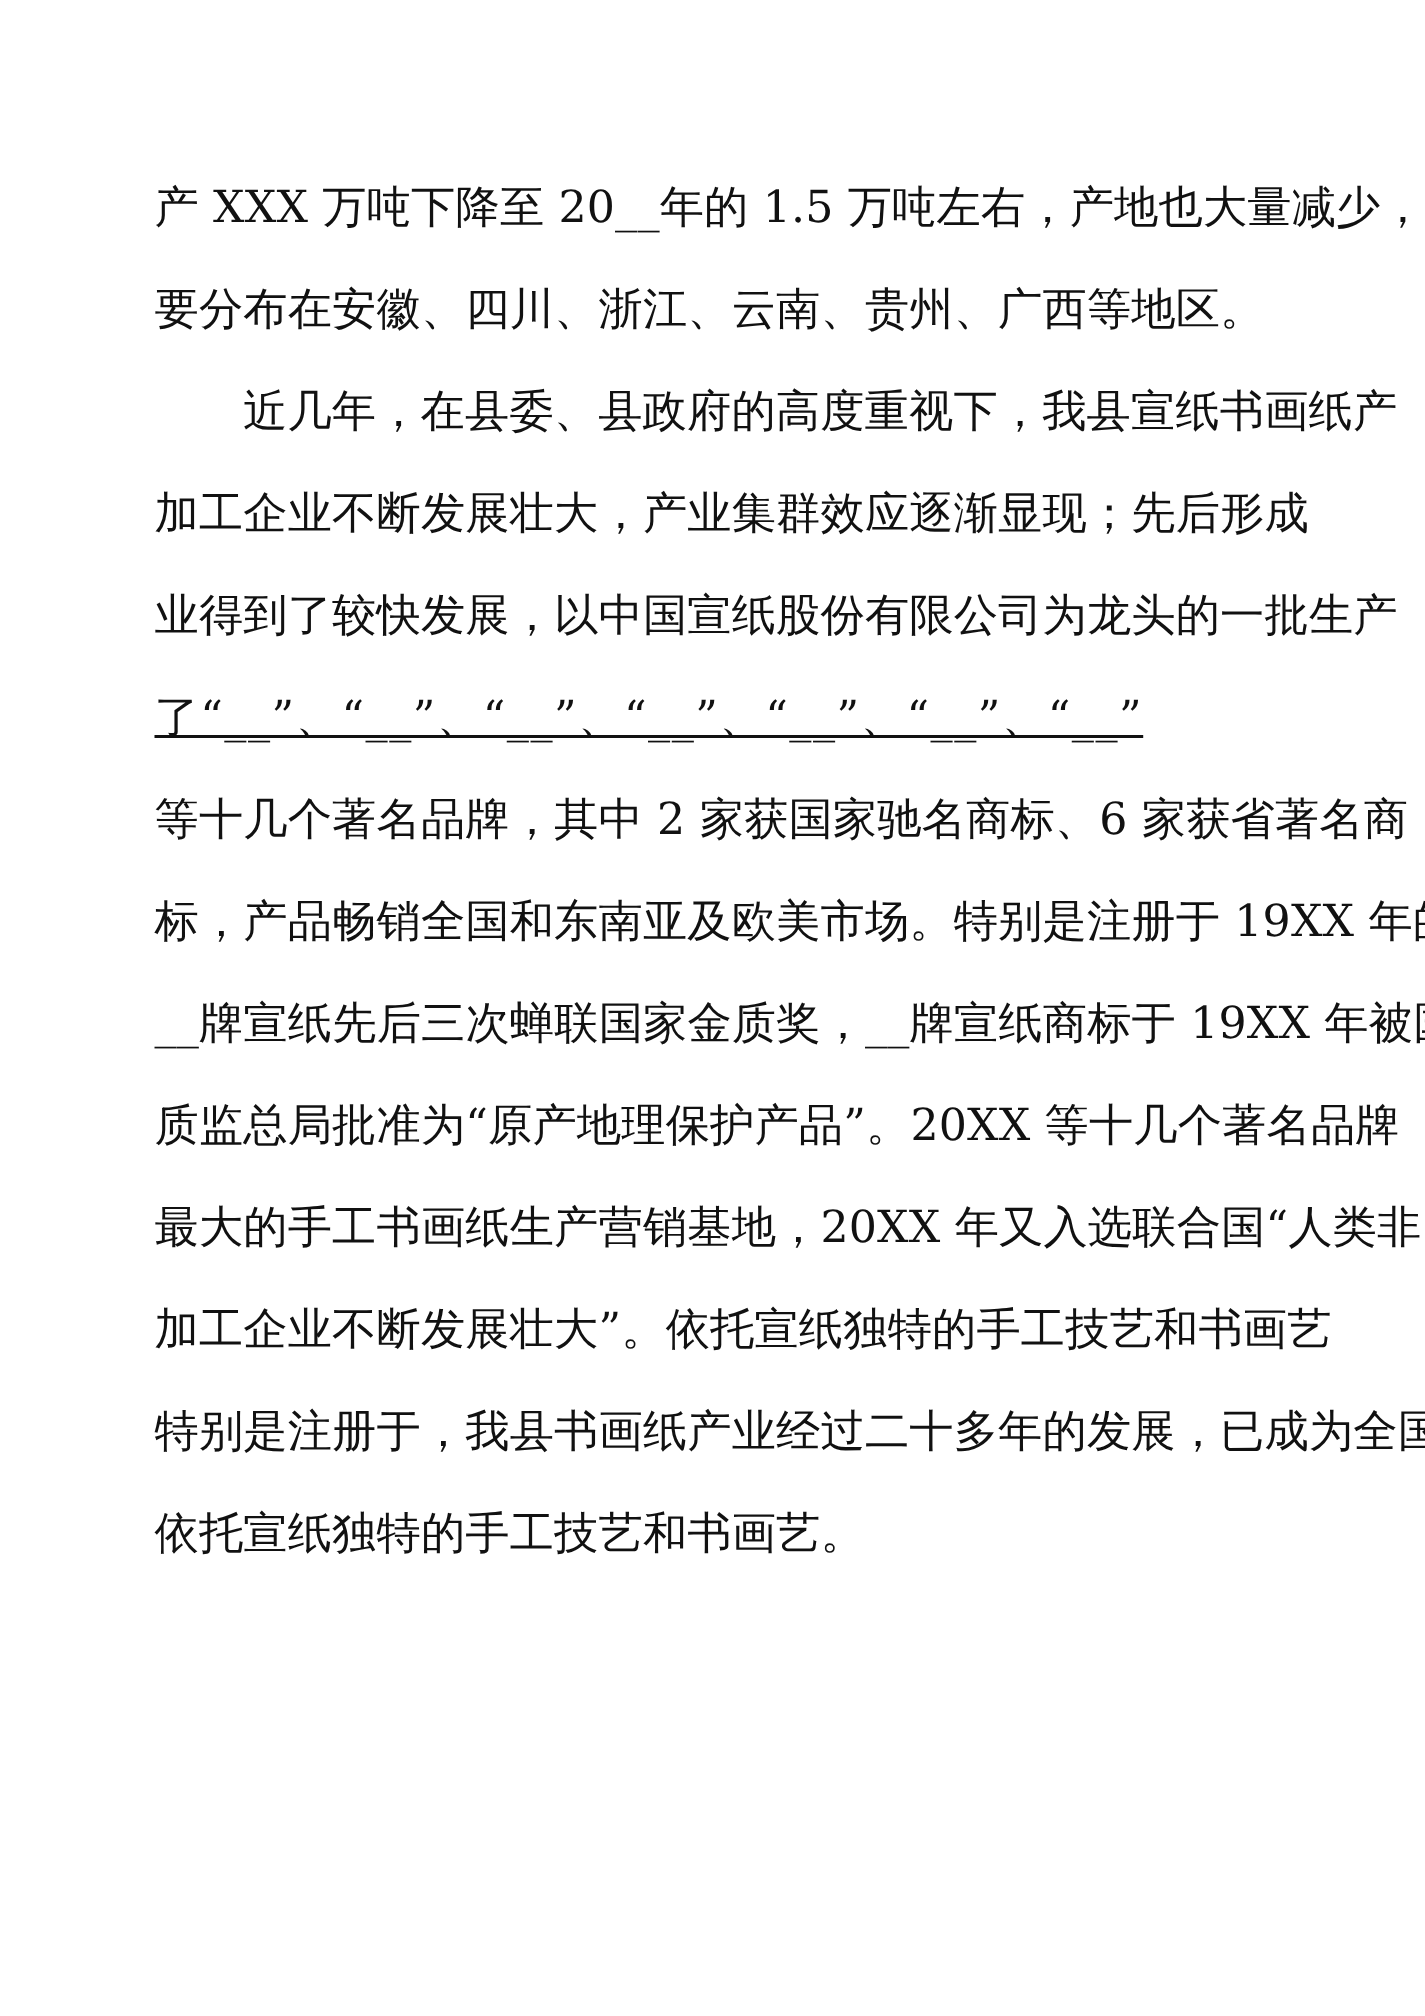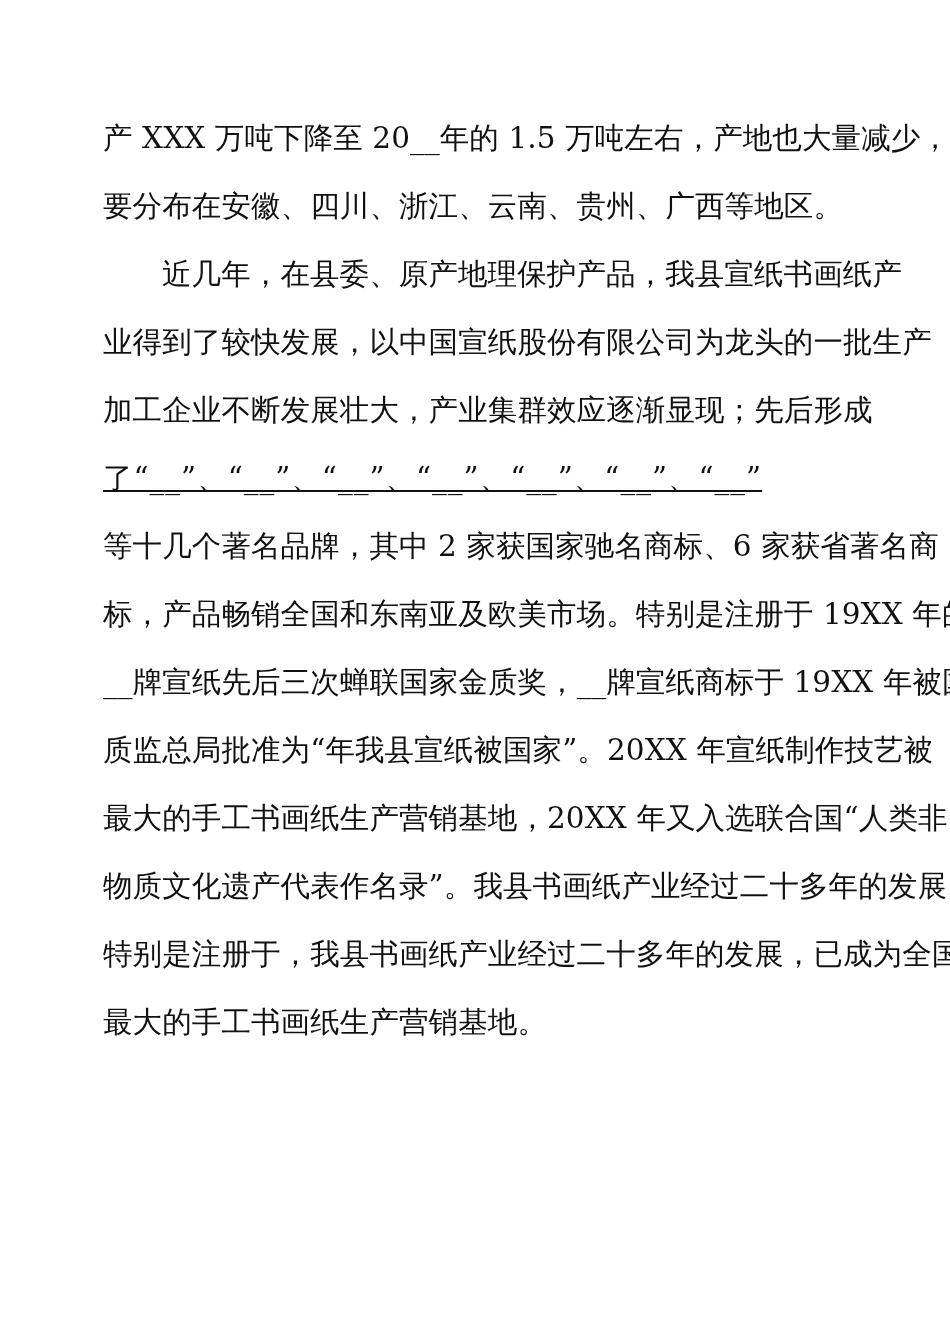--- a/index.html
+++ b/index.html
@@ -66,54 +66,54 @@
       <div class="doc-line justify">
         <span>产 XXX 万吨下降至 20__年的 1.5 万吨左右，产地也大量减少，主</span>
       </div>
       <div class="doc-line">
         <span>要分布在安徽、四川、浙江、云南、贵州、广西等地区。</span>
       </div>
     </div>
 
     <div>
       <div class="doc-line indent">
-        <span>近几年，在县委、原产地理保护产品，我县宣纸书画纸产</span>
+        <span>近几年，在县委、县政府的高度重视下，我县宣纸书画纸产</span>
+      </div>
+      <div class="doc-line">
+        <span>加工企业不断发展壮大，产业集群效应逐渐显现；先后形成</span>
       </div>
       <div class="doc-line justify">
         <span>业得到了较快发展，以中国宣纸股份有限公司为龙头的一批生产</span>
-      </div>
-      <div class="doc-line">
-        <span>加工企业不断发展壮大，产业集群效应逐渐显现；先后形成</span>
       </div>
       <div class="doc-line blanks">
         <span>了“__”、“__”、“__”、“__”、“__”、“__”、“__”</span>
       </div>
       <div class="doc-line justify">
         <span>等十几个著名品牌，其中 2 家获国家驰名商标、6 家获省著名商</span>
       </div>
       <div class="doc-line justify">
         <span>标，产品畅销全国和东南亚及欧美市场。特别是注册于 19XX 年的</span>
       </div>
       <div class="doc-line justify">
         <span>__牌宣纸先后三次蝉联国家金质奖，__牌宣纸商标于 19XX 年被国</span>
       </div>
       <div class="doc-line justify">
-        <span>质监总局批准为“年我县宣纸被国家”。20XX 年宣纸制作技艺被</span>
+        <span>质监总局批准为“原产地理保护产品”。20XX 等十几个著名品牌</span>
       </div>
       <div class="doc-line justify">
         <span>最大的手工书画纸生产营销基地，20XX 年又入选联合国“人类非</span>
       </div>
       <div class="doc-line justify">
-        <span>物质文化遗产代表作名录”。我县书画纸产业经过二十多年的发展</span>
+        <span>加工企业不断发展壮大”。依托宣纸独特的手工技艺和书画艺</span>
       </div>
       <div class="doc-line justify">
         <span>特别是注册于，我县书画纸产业经过二十多年的发展，已成为全国</span>
       </div>
       <div class="doc-line justify">
-        <span>最大的手工书画纸生产营销基地。</span>
+        <span>依托宣纸独特的手工技艺和书画艺。</span>
       </div>
       <div class="doc-line">
         <span></span>
       </div>
     </div>
 
   </div>
 </div>
 
 </body></html>

